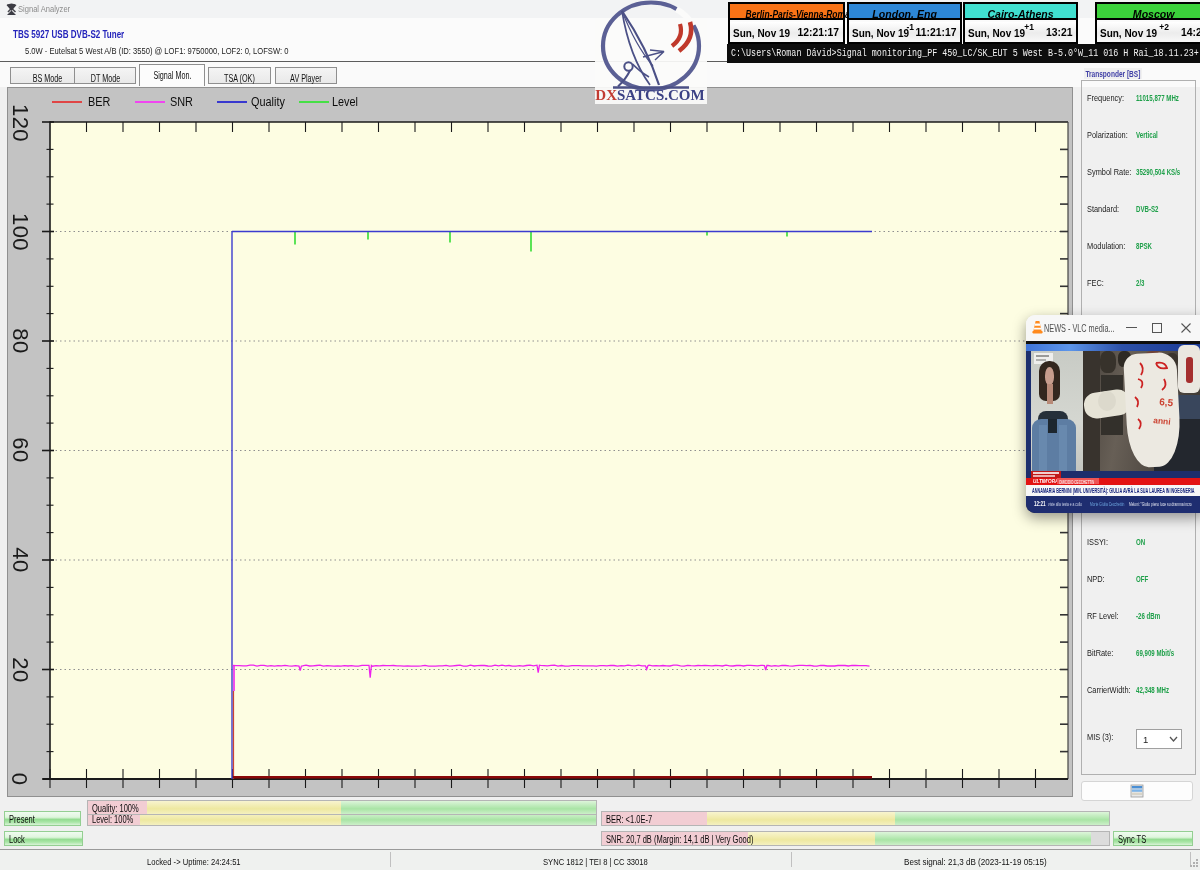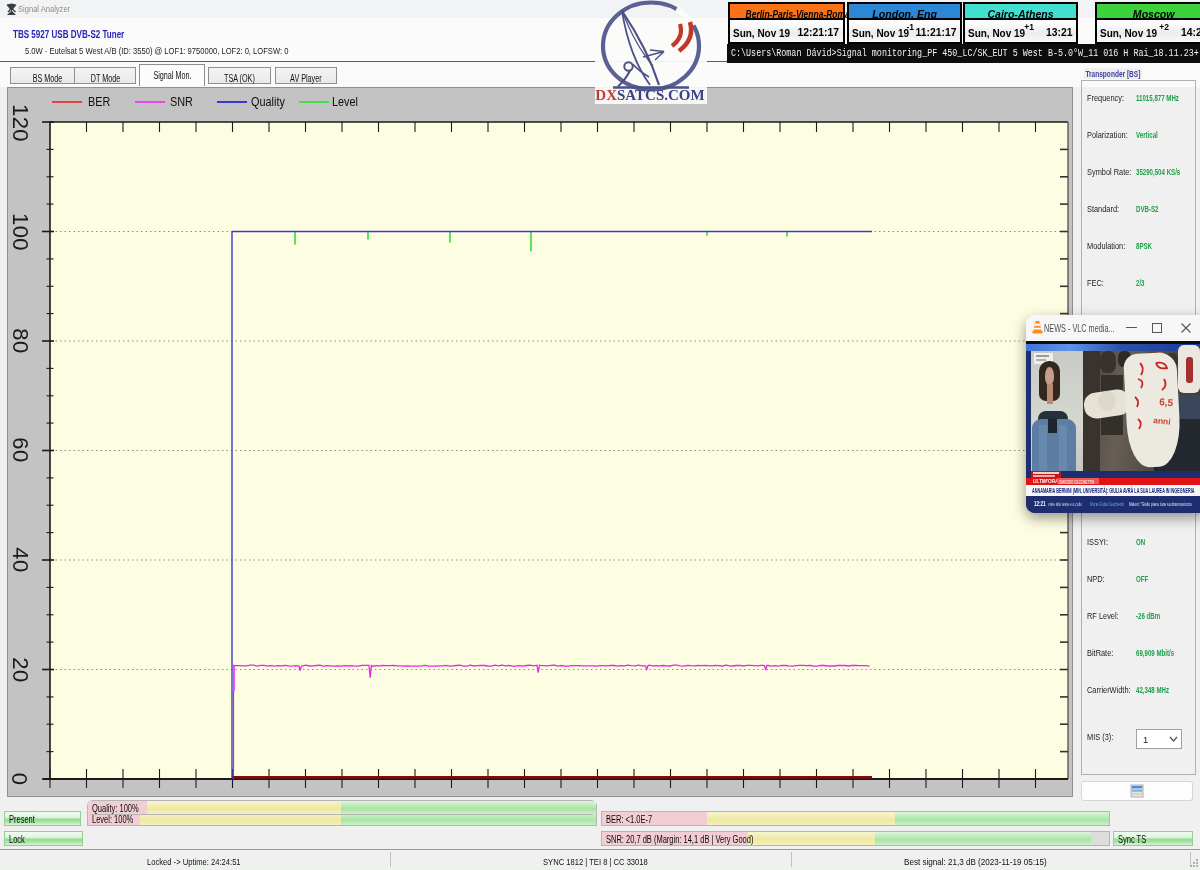--- a/index.html
+++ b/index.html
@@ -388,21 +388,21 @@
   </div>
 <div class="abs gbox" style="left:4px;top:831px;width:79px;">
     <span>Lock</span>
   </div>
 <div class="abs bar" style="left:87px;top:811px;width:510px;">
   <div class="seg" style="left:0;width:52px;background:#f2cdd3;"></div>
   <div class="seg" style="left:52px;width:201px;background:linear-gradient(#f8f4cf,#eee8a0 60%,#f4f0c0);"></div>
   <div class="seg" style="left:253px;right:0;background:linear-gradient(#ddf5da,#a9e4a5 60%,#ccefc9);"></div>
   <span>Level: 100%</span>
 </div>
-<div class="abs bar" style="left:87px;top:800px;width:510px;border-radius:6px;">
+<div class="abs bar" style="left:87px;top:800px;width:510px;">
   <div class="seg" style="left:0;width:59px;background:#f2cdd3;"></div>
   <div class="seg" style="left:59px;width:194px;background:linear-gradient(#f8f4cf,#eee8a0 60%,#f4f0c0);"></div>
   <div class="seg" style="left:253px;right:0;background:linear-gradient(#ddf5da,#a9e4a5 60%,#ccefc9);"></div>
   <span>Quality: 100%</span>
 </div>
 <div class="abs bar" style="left:601px;top:811px;width:509px;">
   <div class="seg" style="left:0;width:105px;background:#f2cdd3;"></div>
   <div class="seg" style="left:105px;width:188px;background:linear-gradient(#f8f4cf,#eee8a0 60%,#f4f0c0);"></div>
   <div class="seg" style="left:293px;right:0;background:linear-gradient(#ddf5da,#a9e4a5 60%,#ccefc9);"></div>
   <span>BER: &lt;1.0E-7</span>

